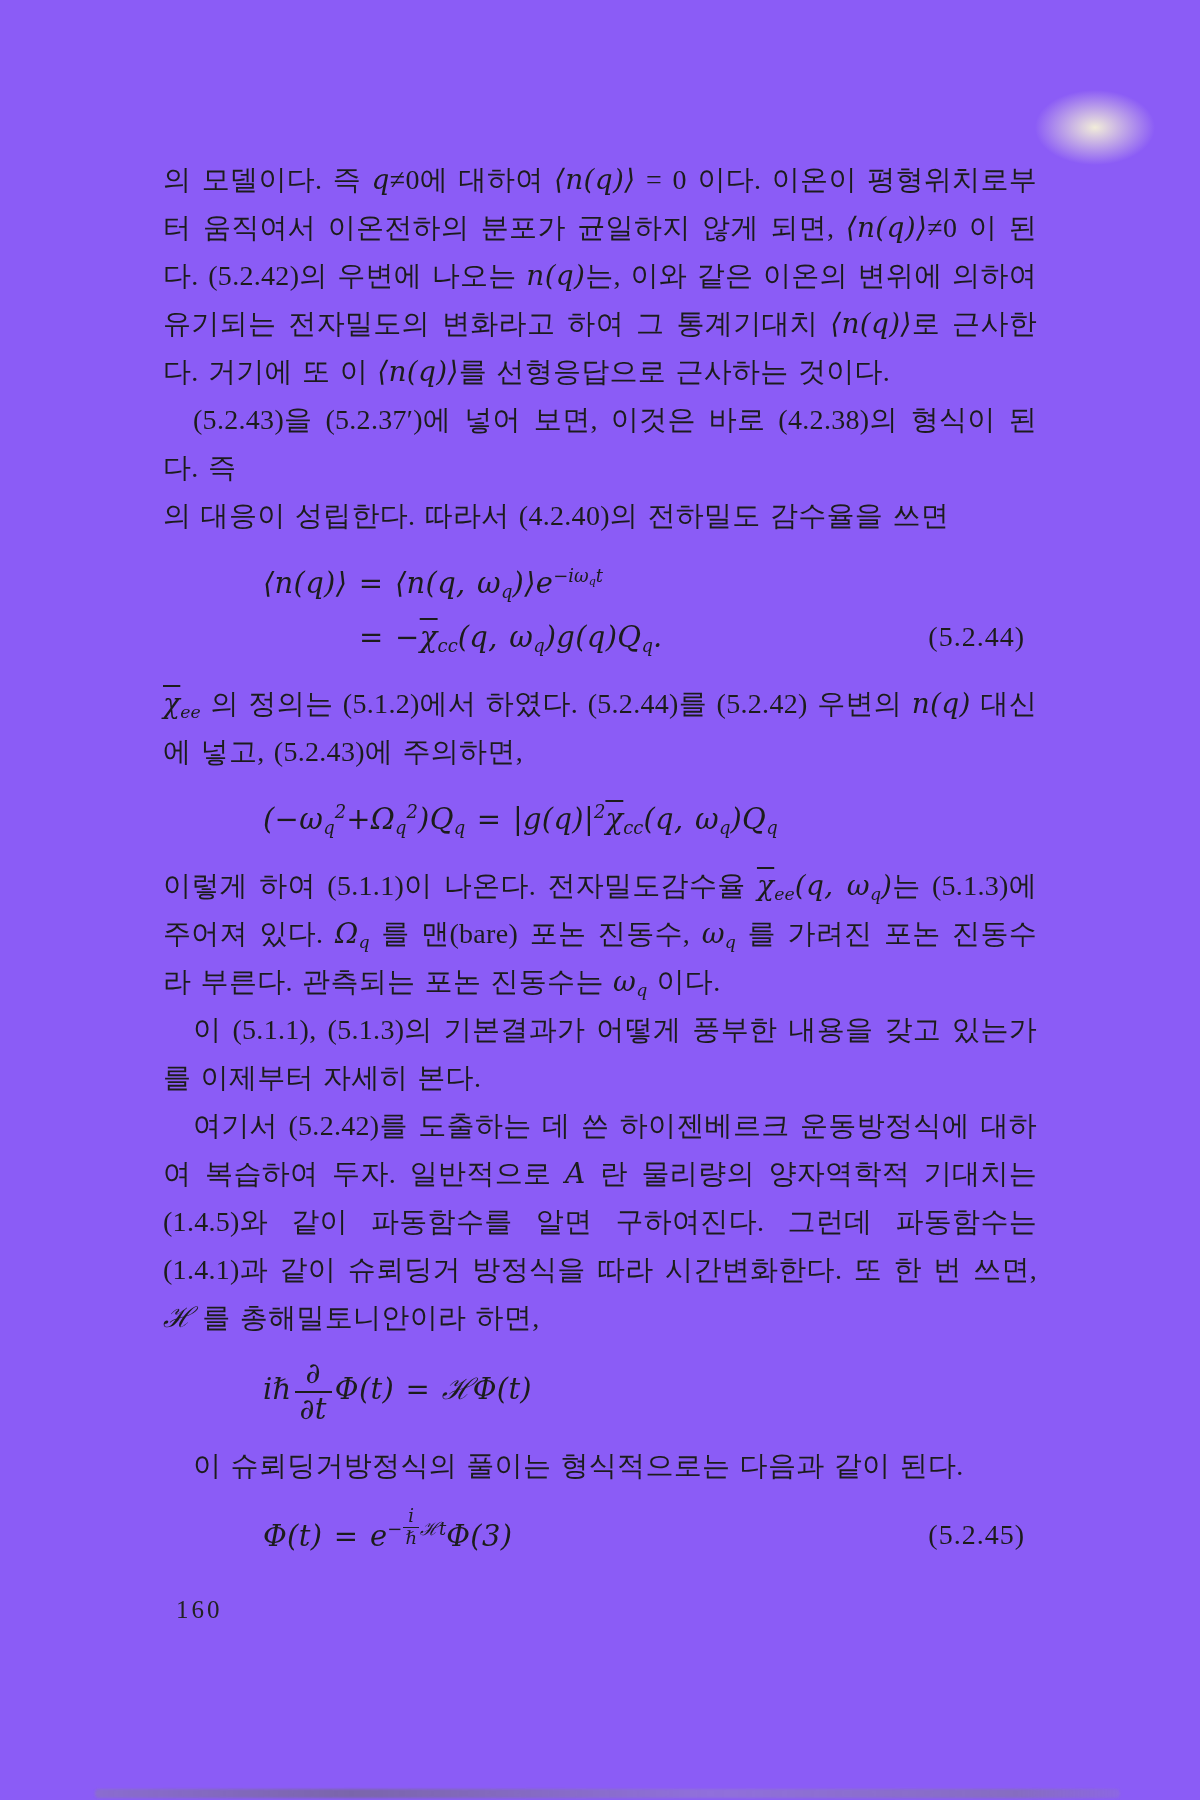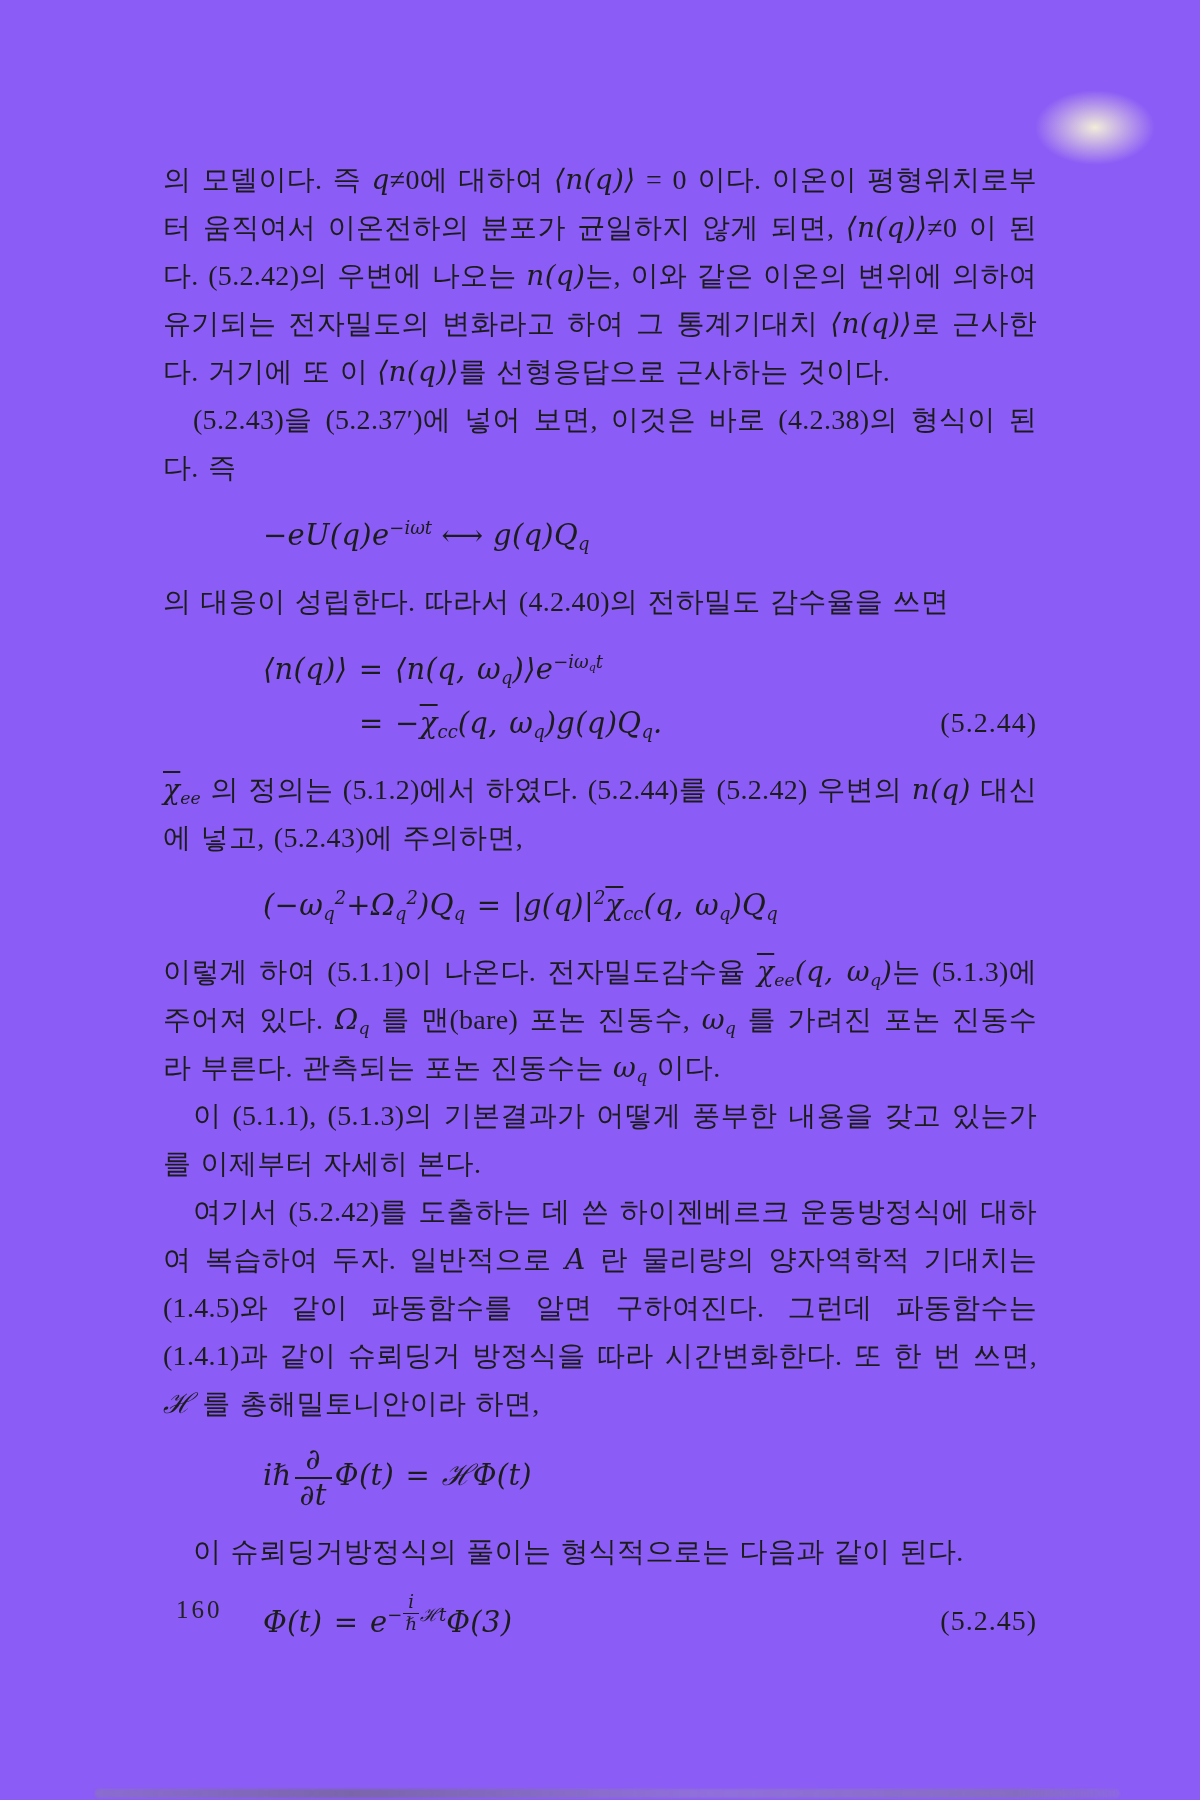--- a/index.html
+++ b/index.html
@@ -29,44 +29,41 @@
   p.para.indent{text-indent:30px;}
   .mi{font-style:italic;font-family:"DejaVu Serif","Liberation Serif",serif;}
   sub,sup{font-size:0.62em;line-height:0;letter-spacing:0;}
   sub{vertical-align:-0.28em;}
   sup{vertical-align:0.6em;}
   .bar{text-decoration:overline;text-decoration-thickness:1.5px;}
   .eqblock{margin:16px 0 16px 100px;font-size:29px;position:relative;text-align:left;}
   .eqline{position:relative;line-height:54px;white-space:nowrap;}
   .eqline.cont{margin-left:96px;}
   .eqnum{
-    position:absolute;right:0;top:50%;transform:translateY(-50%);
+    position:absolute;right:12px;top:50%;transform:translateY(-50%);
     font-style:normal;font-size:28px;letter-spacing:1px;
   }
   .frac{display:inline-block;vertical-align:middle;text-align:center;margin:0 3px;line-height:normal;}
   .frac .num{display:block;padding:0 5px 1px;border-bottom:2px solid #1c1c1c;line-height:1.1;}
   .frac .den{display:block;padding:1px 5px 0;line-height:1.1;}
   sup .frac{vertical-align:-0.45em;margin:0 1px;}
   sup .frac .num,sup .frac .den{padding:0 2px;border-bottom-width:1.5px;}
   .page-number{
     position:absolute;left:176px;top:1596px;
     font-size:25px;letter-spacing:3px;color:#222;
   }
 </style>
 </head>
 <body>
 
 <div class="page">
   <div class="scan-blotch"></div>
   <div class="content" id="page-body">
       <p class="para"><span>의 모델이다. 즉 </span><span class="mi">q</span><span>≠0에 대하여 </span><span class="mi">⟨n(q)⟩</span><span> = 0 이다. 이온이 평형위치로부터 움직여서 이온전하의 분포가 균일하지 않게 되면, </span><span class="mi">⟨n(q)⟩</span><span>≠0 이 된다. (5.2.42)의 우변에 나오는 </span><span class="mi">n(q)</span><span>는, 이와 같은 이온의 변위에 의하여 유기되는 전자밀도의 변화라고 하여 그 통계기대치 </span><span class="mi">⟨n(q)⟩</span><span>로 근사한다. 거기에 또 이 </span><span class="mi">⟨n(q)⟩</span><span>를 선형응답으로 근사하는 것이다.</span></p>
       <p class="para indent"><span>(5.2.43)을 (5.2.37′)에 넣어 보면, 이것은 바로 (4.2.38)의 형식이 된다. 즉</span></p>
-      <div class="eqblock">
-        <div class="eqline"><span><span class="mi">−eU(q)e</span><sup><span class="mi">−iωt</span></sup><span> ⟷ </span><span class="mi">g(q)Q</span><sub><span class="mi">q</span></sub></span></div>
-      </div>
       <p class="para"><span>의 대응이 성립한다. 따라서 (4.2.40)의 전하밀도 감수율을 쓰면</span></p>
       <div class="eqblock">
         <div class="eqline"><span><span class="mi">⟨n(q)⟩ = ⟨n(q, ω</span><sub><span class="mi">q</span></sub><span class="mi">)⟩e</span><sup><span class="mi">−iω</span><sub><span class="mi">q</span></sub><span class="mi">t</span></sup></span></div>
         <div class="eqline cont"><span><span class="mi">= −</span><span class="bar mi"><span class="mi">χ</span></span><sub><span class="mi">cc</span></sub><span class="mi">(q, ω</span><sub><span class="mi">q</span></sub><span class="mi">)g(q)Q</span><sub><span class="mi">q</span></sub><span class="mi">.</span></span><span class="eqnum">(5.2.44)</span></div>
       </div>
       <p class="para"><span class="bar mi"><span class="mi">χ</span></span><sub><span class="mi">ee</span></sub><span> 의 정의는 (5.1.2)에서 하였다. (5.2.44)를 (5.2.42) 우변의 </span><span class="mi">n(q)</span><span> 대신에 넣고, (5.2.43)에 주의하면,</span></p>
       <div class="eqblock">
         <div class="eqline"><span><span class="mi">(−ω</span><sub><span class="mi">q</span></sub><sup><span class="mi">2</span></sup><span class="mi">+Ω</span><sub><span class="mi">q</span></sub><sup><span class="mi">2</span></sup><span class="mi">)Q</span><sub><span class="mi">q</span></sub><span class="mi"> = |g(q)|</span><sup><span class="mi">2</span></sup><span class="bar mi"><span class="mi">χ</span></span><sub><span class="mi">cc</span></sub><span class="mi">(q, ω</span><sub><span class="mi">q</span></sub><span class="mi">)Q</span><sub><span class="mi">q</span></sub></span></div>
       </div>
       <p class="para"><span>이렇게 하여 (5.1.1)이 나온다. 전자밀도감수율 </span><span class="bar mi"><span class="mi">χ</span></span><sub><span class="mi">ee</span></sub><span class="mi">(q, ω</span><sub><span class="mi">q</span></sub><span class="mi">)</span><span>는 (5.1.3)에 주어져 있다. </span><span class="mi">Ω</span><sub><span class="mi">q</span></sub><span> 를 맨(bare) 포논 진동수, </span><span class="mi">ω</span><sub><span class="mi">q</span></sub><span> 를 가려진 포논 진동수라 부른다. 관측되는 포논 진동수는 </span><span class="mi">ω</span><sub><span class="mi">q</span></sub><span> 이다.</span></p>

